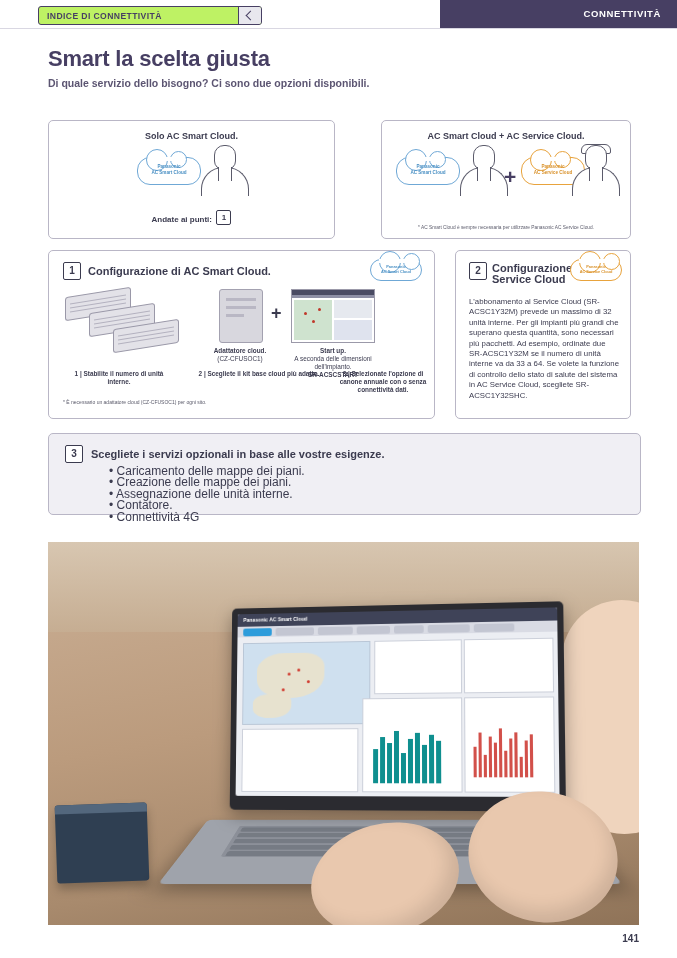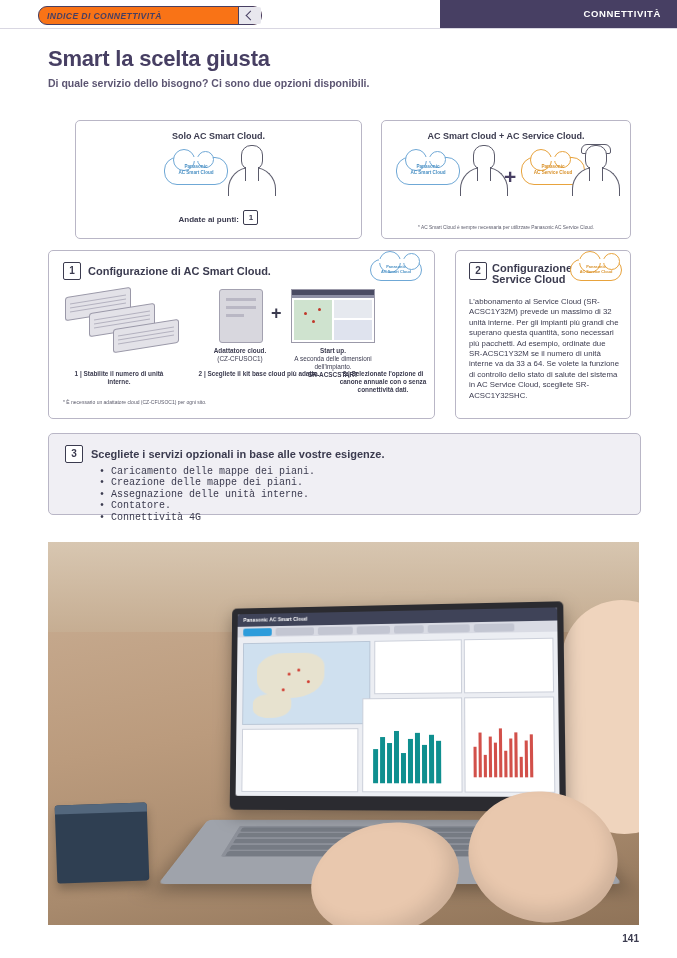--- a/index.html
+++ b/index.html
@@ -14,21 +14,21 @@
   
   .topbar{position:absolute;left:0;top:0;width:677px;height:28px;}
   .topbar-left{position:absolute;left:0;top:0;width:440px;height:28px;background:#ffffff;}
   .topbar-right{position:absolute;left:440px;top:0;width:237px;height:28px;background:#473f63;}
   .topbar-right span{
     position:absolute;right:16px;top:8px;
     color:#fff;font-size:9.5px;font-weight:bold;letter-spacing:.6px;
   }
   .idx-pill{
     position:absolute;left:38px;top:6px;width:222px;height:17px;
-    border:1.2px solid #473f63;border-radius:9px;background:#f97316;font-style:italic;
+    border:1.2px solid #473f63;border-radius:3px;background:#bef264;
   }
   .idx-pill .lbl{
     position:absolute;left:8px;top:3.5px;font-size:8.6px;font-weight:bold;
     letter-spacing:.4px;color:#473f63;
   }
   .idx-pill .chev{
     position:absolute;right:0;top:0;width:22px;height:17px;background:#e8e7ee;
     border-left:1.2px solid #473f63;border-radius:0 2px 2px 0;
   }
   .idx-pill .chev:after{
@@ -46,21 +46,21 @@
   .sub{
     position:absolute;left:48px;top:77px;
     font-size:10.5px;font-weight:bold;color:#5c5572;
   }
 
   
   .box{position:absolute;border:1px solid #b9b6c6;border-radius:5px;background:#fff;}
   .box-title{font-size:9px;font-weight:bold;color:#3b3b4f;text-align:center;}
 
   
-  #optA{left:48px;top:120px;width:285px;height:117px;margin-left:27px;}
+  #optA{left:48px;top:120px;width:285px;height:117px;}
   #optB{left:381px;top:120px;width:248px;height:117px;}
 
   .cloud{
     position:relative;width:62px;height:26px;border:1.1px solid #6fa8d6;border-radius:13px;
     background:#fff;
   }
   .cloud:before,.cloud:after{
     content:"";position:absolute;border:1.1px solid #6fa8d6;background:#fff;border-radius:50%;
   }
   .cloud:before{width:20px;height:20px;left:8px;top:-9px;}
@@ -153,21 +153,21 @@
   }
   .cap{font-size:6.4px;line-height:8px;color:#3b3b4f;text-align:center;}
   .capb{font-weight:bold;}
   .tiny{font-size:5px;color:#5b5b6b;}
 
   .sec2-body{
     position:absolute;left:13px;top:46px;width:150px;
     font-size:7.8px;line-height:10.4px;color:#3b3b4f;
   }
   .sec3-list{
-    position:absolute;left:50px;top:32px;font-size:10px;line-height:11.4px;color:#3b3b4f;font-family:Liberation Mono, monospace;
+    position:absolute;left:60px;top:32px;font-size:12px;line-height:11.4px;color:#3b3b4f;
   }
   .sec3-list div:before{content:"•  ";}
 
   
   #photo{
     position:absolute;left:48px;top:542px;width:591px;height:383px;overflow:hidden;background:#c9b6a4;
   }
   .deskwood{position:absolute;left:0;top:0;width:591px;height:383px;
     background:linear-gradient(170deg,#cbb096 0%,#bb9b7d 45%,#a88a6d 75%,#8f7358 100%);}
   .blur-top{position:absolute;left:0;top:0;width:591px;height:90px;

